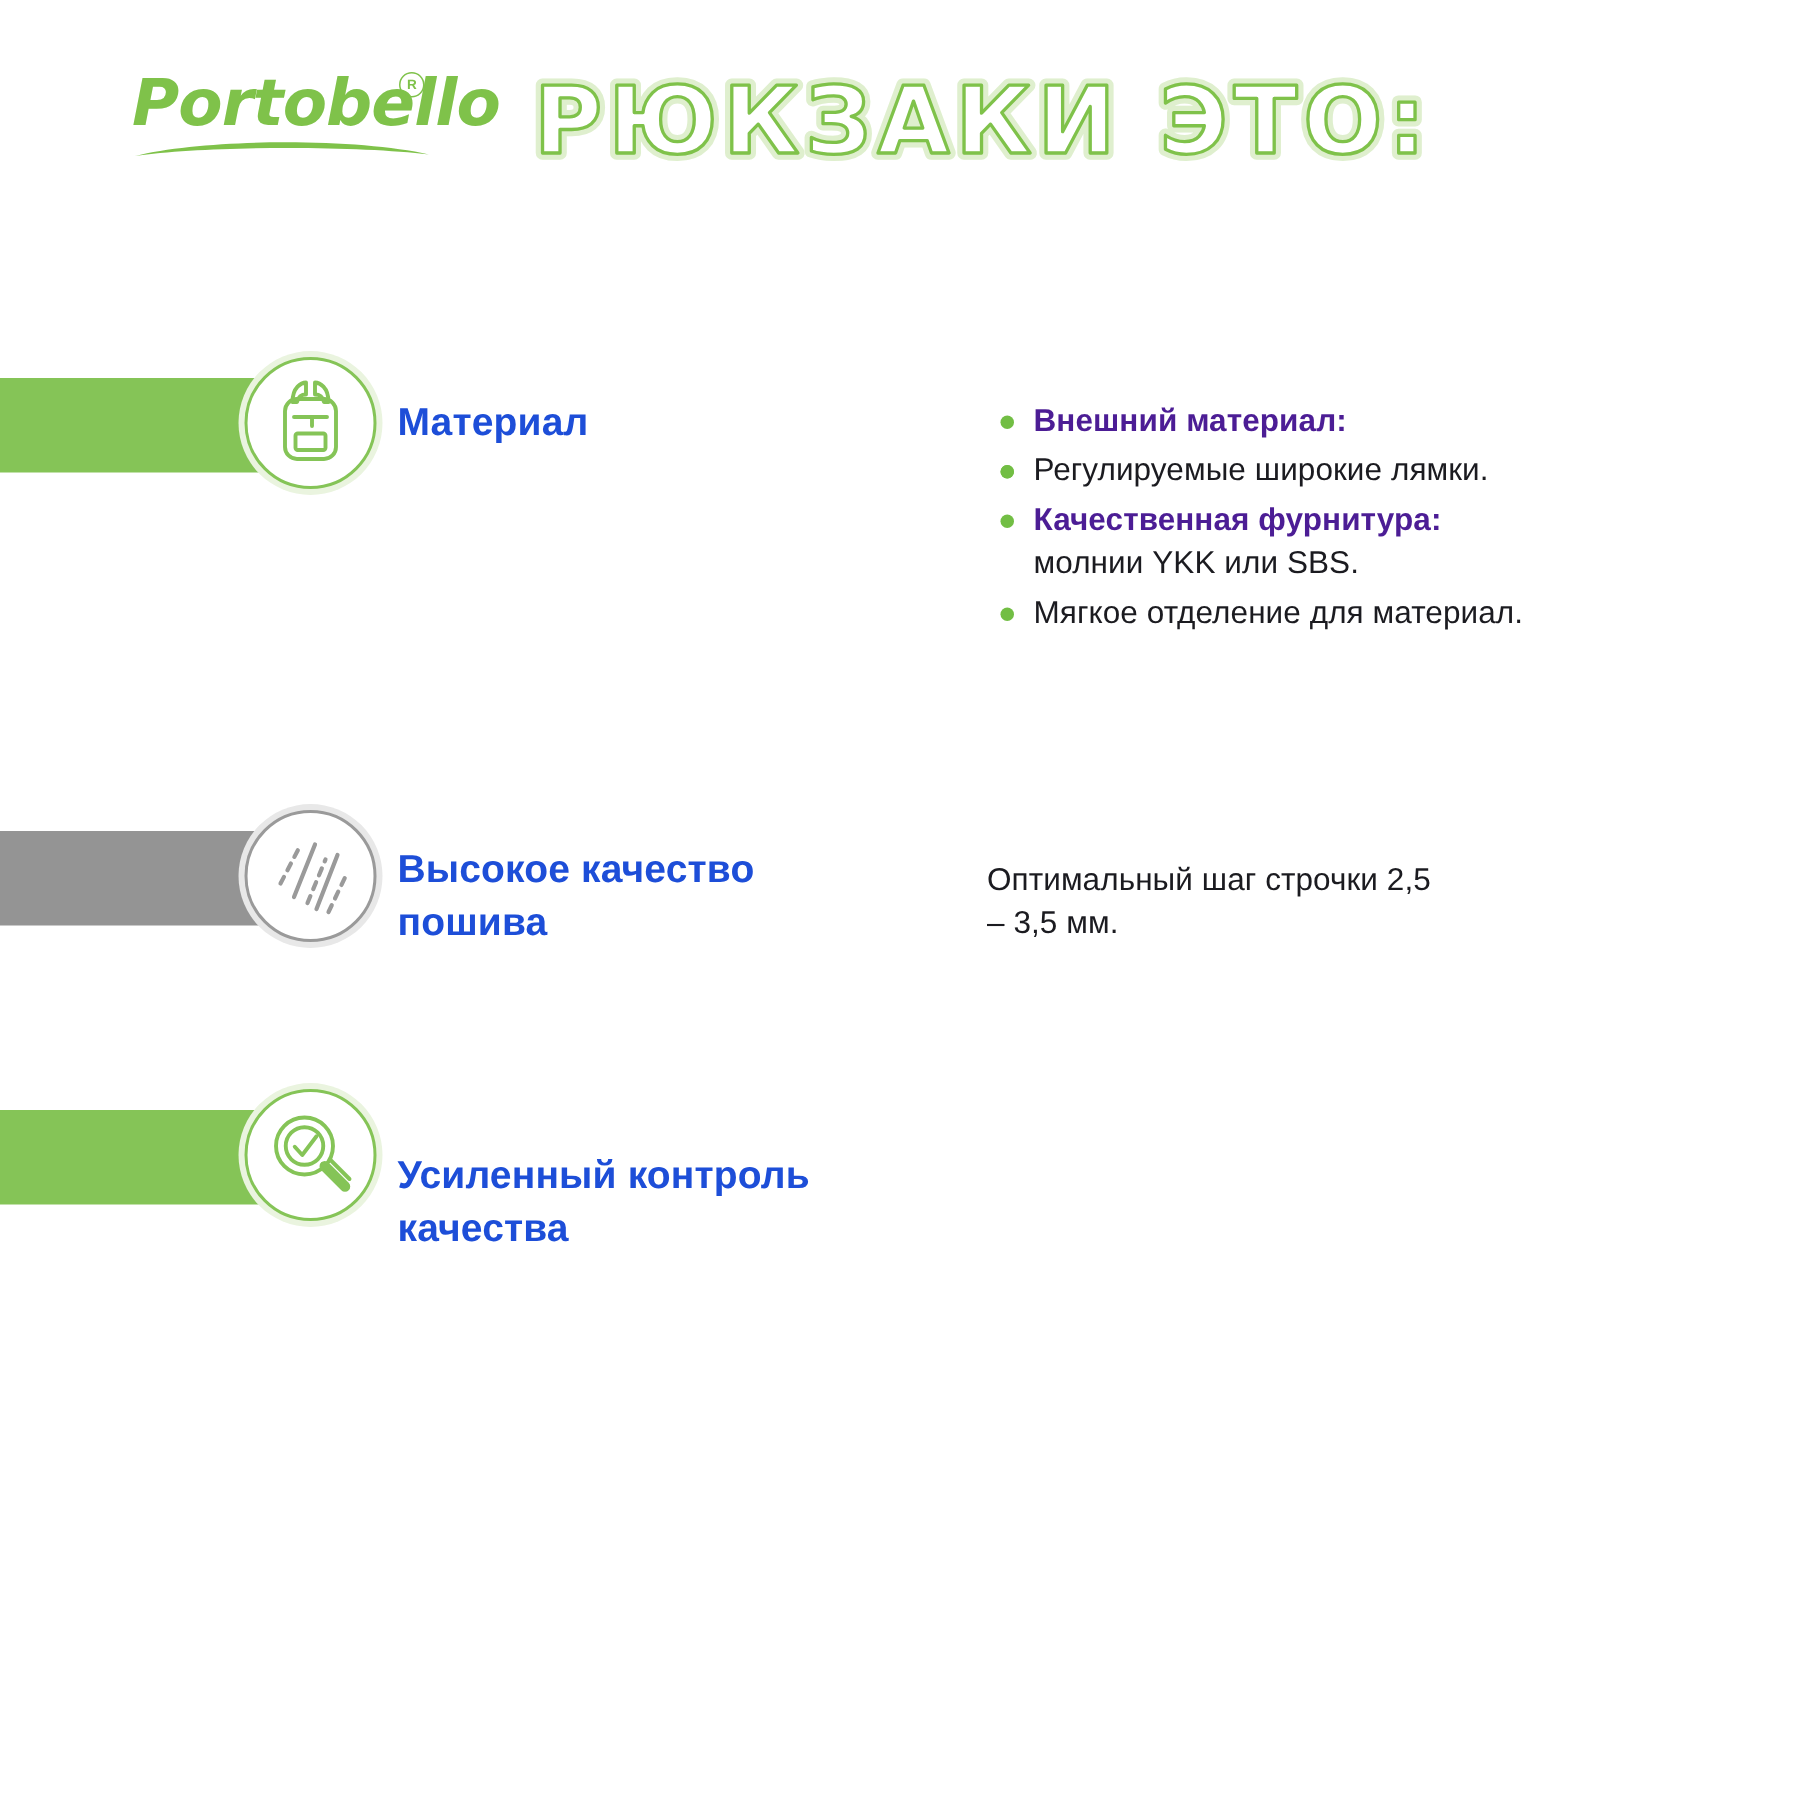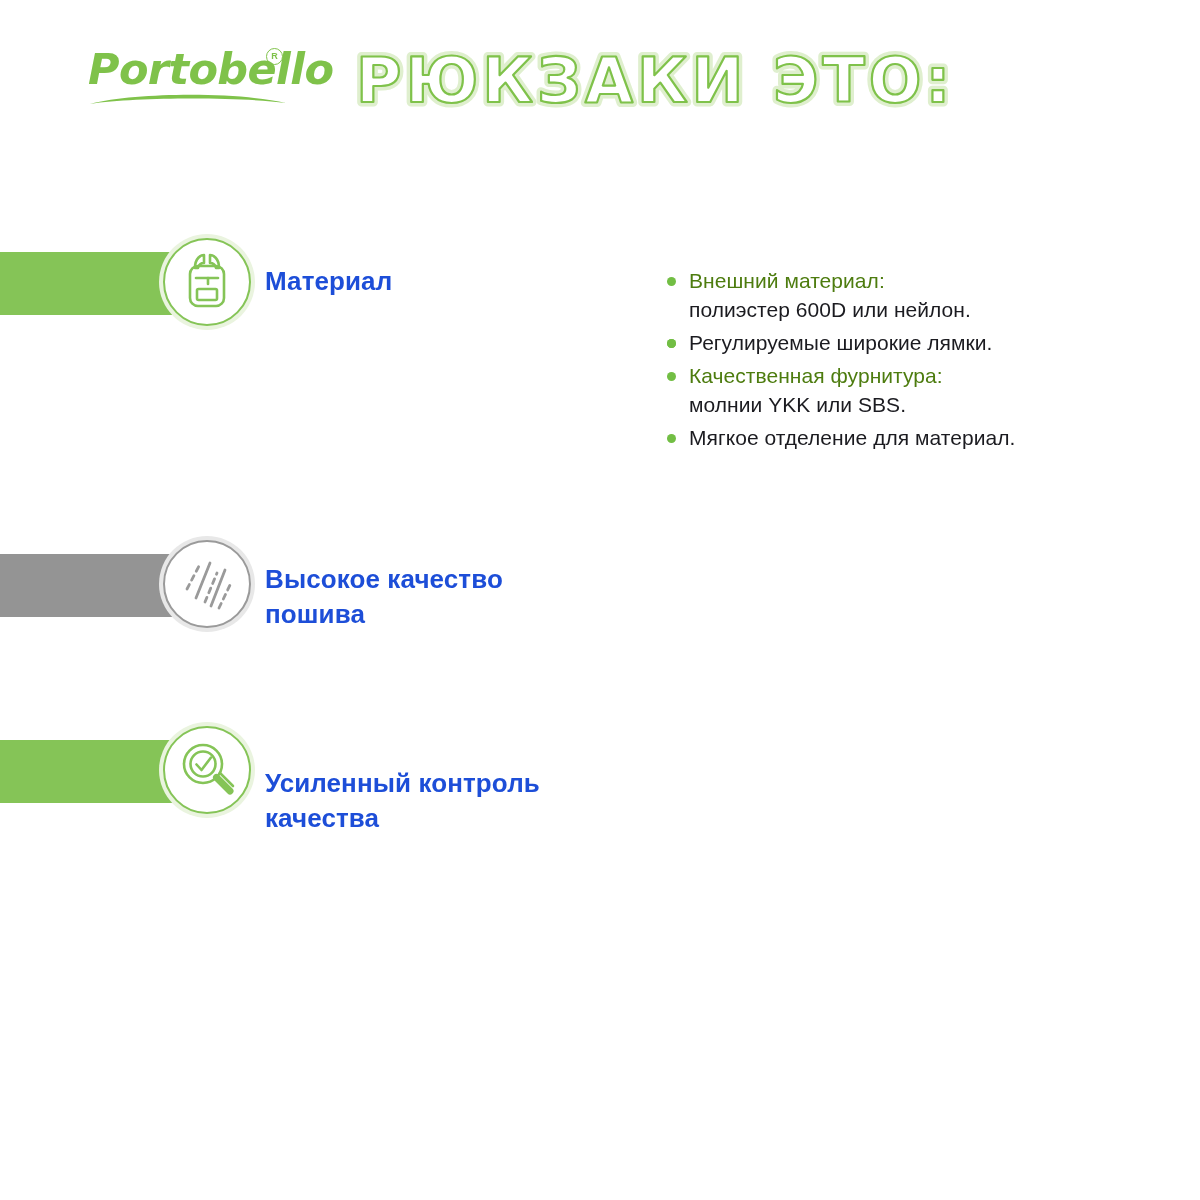--- a/index.html
+++ b/index.html
@@ -87,22 +87,22 @@
   
   .bullets{position:absolute;left:659px;top:266px;width:470px;}
   .bullet-item{position:relative;padding-left:30px;margin-bottom:4px;}
   .bullet-dot{
     position:absolute;left:8px;top:11px;
     width:9px;height:9px;border-radius:50%;
     background:#72BE44;
   }
   .bullet-head{
     display:block;
-    font-weight:400;font-size:21px;line-height:29px;
-    color:#4d7c0f;letter-spacing:0.05px;
+    font-weight:700;font-size:21px;line-height:29px;
+    color:#4c1d95;letter-spacing:0.05px;
   }
   .bullet-sub{
     display:block;
     font-weight:400;font-size:21px;line-height:29px;
     color:#1b1b20;letter-spacing:0.05px;
   }
   .bullet-plain{
     display:block;
     font-weight:400;font-size:21px;line-height:29px;
     color:#1b1b20;letter-spacing:0.05px;
@@ -205,34 +205,34 @@
     </div>
 
     <div class="row-title row-title-3">Усиленный контроль
 качества</div>
   </div>
 
   <div class="bullets" id="bullet-list">
       <div class="bullet-item">
         <span class="bullet-dot"></span>
         <span class="bullet-head">Внешний материал:</span>
-        <span class="bullet-sub">полиэстер 600D или нейлон.</span>
       </div>
       <div class="bullet-item">
         <span class="bullet-dot"></span>
       </div>
       <div class="bullet-item">
         <span class="bullet-dot"></span>
         <span class="bullet-plain">Регулируемые широкие лямки.</span>
       </div>
       <div class="bullet-item">
         <span class="bullet-dot"></span>
         <span class="bullet-head">Качественная фурнитура:</span>
         <span class="bullet-sub">молнии YKK или SBS.</span>
       </div>
       <div class="bullet-item">
         <span class="bullet-dot"></span>
         <span class="bullet-plain">Мягкое отделение для материал.</span>
       </div>
     </div>
 
+  <div class="note">Оптимальный шаг строчки 2,5 – 3,5 мм.</div>
 
 </div>
 
 </body></html>

